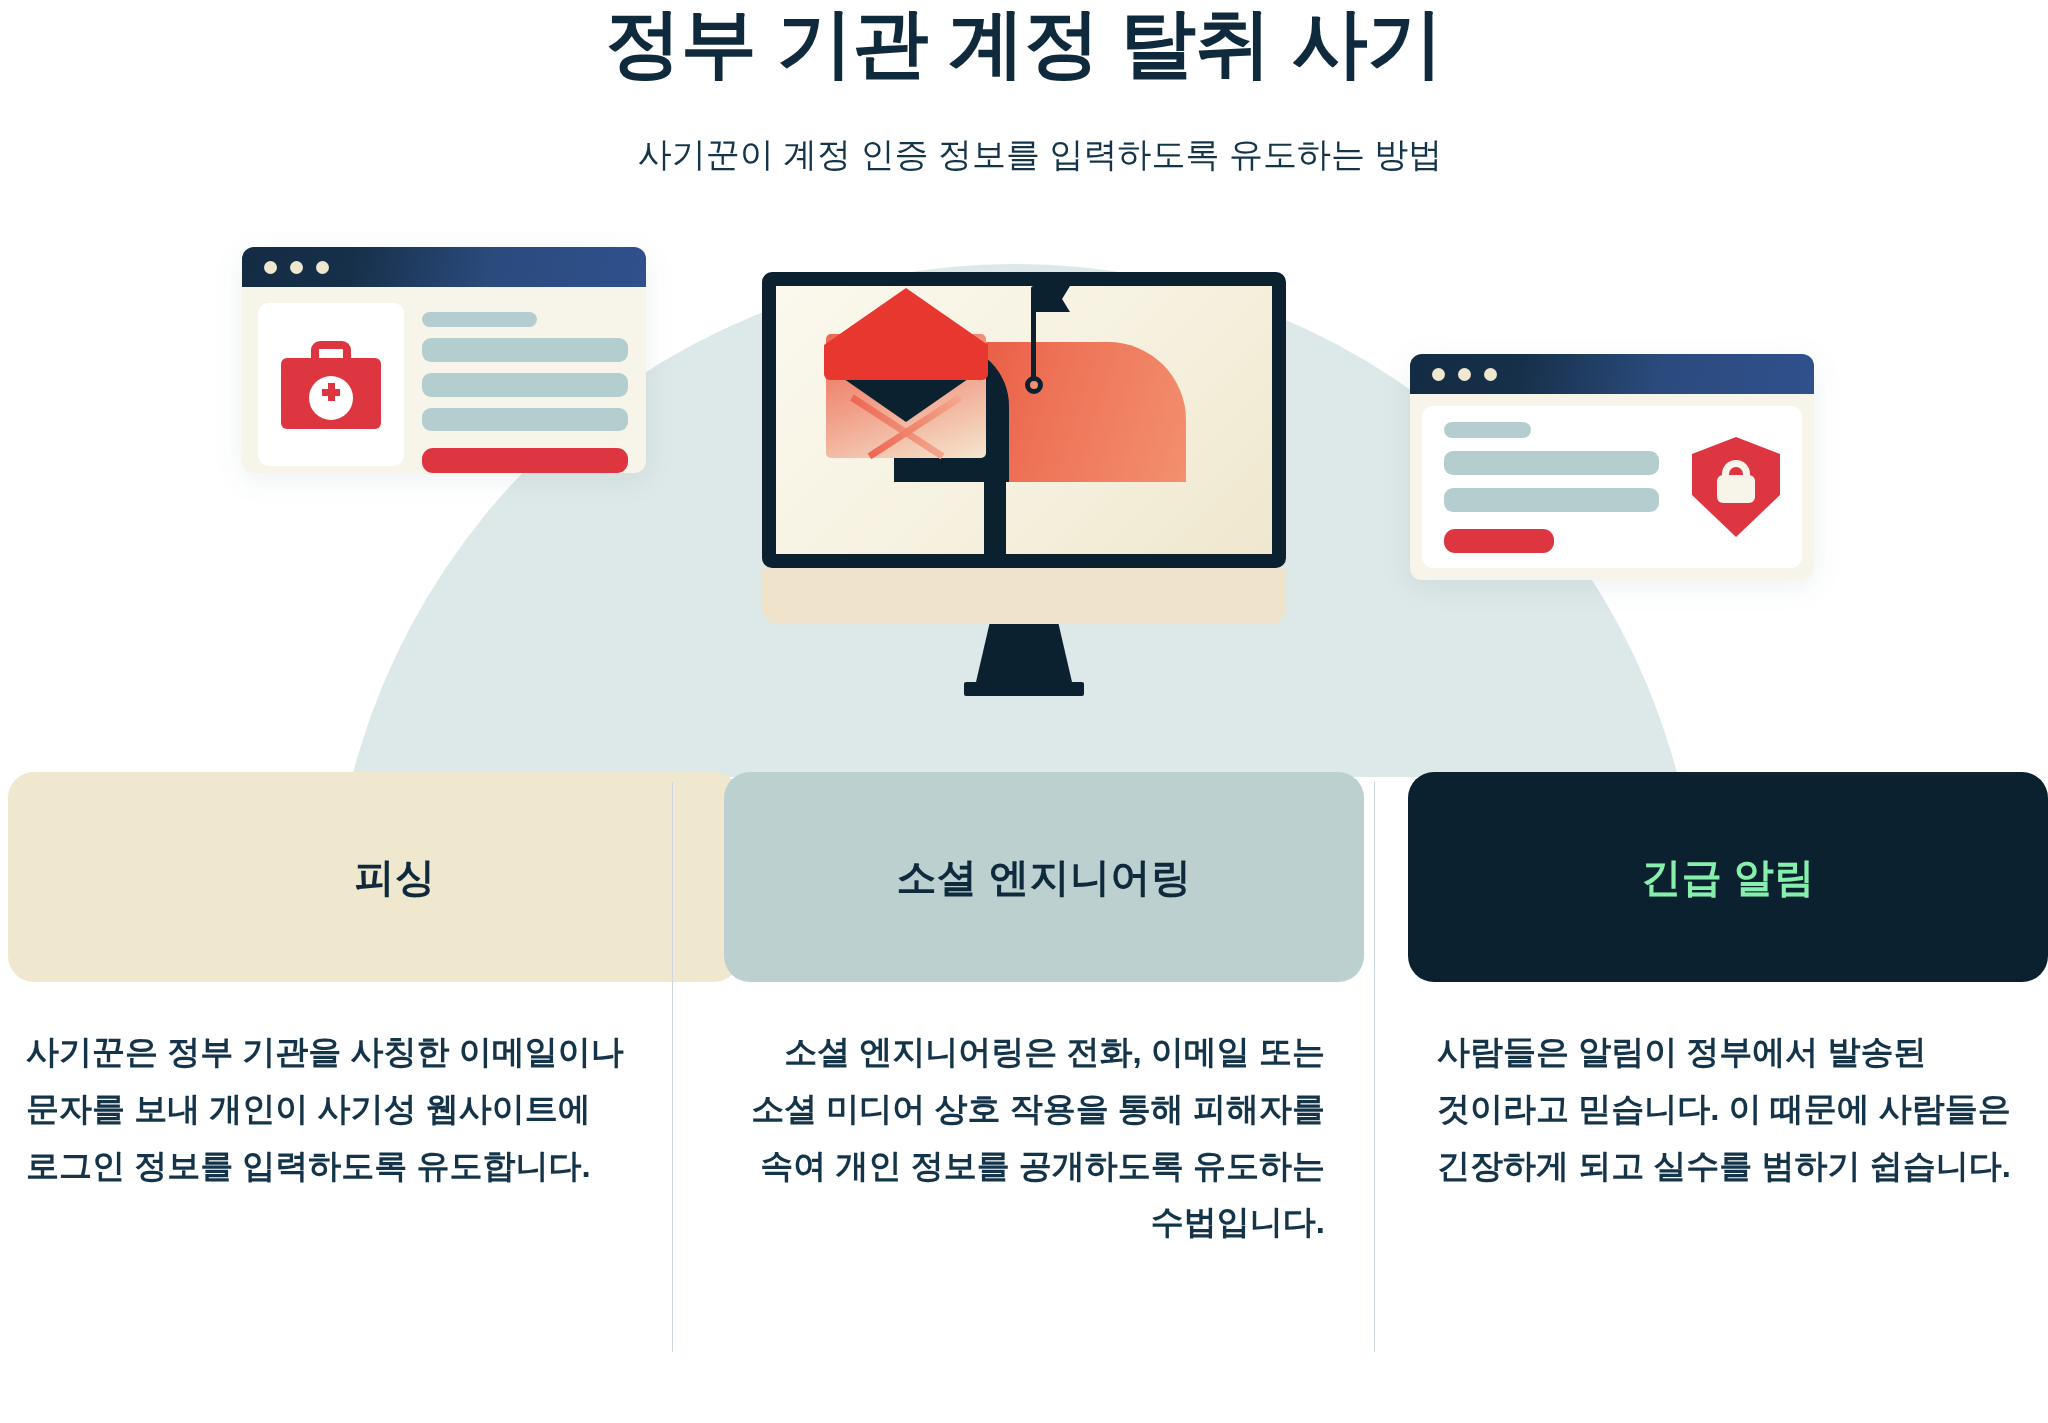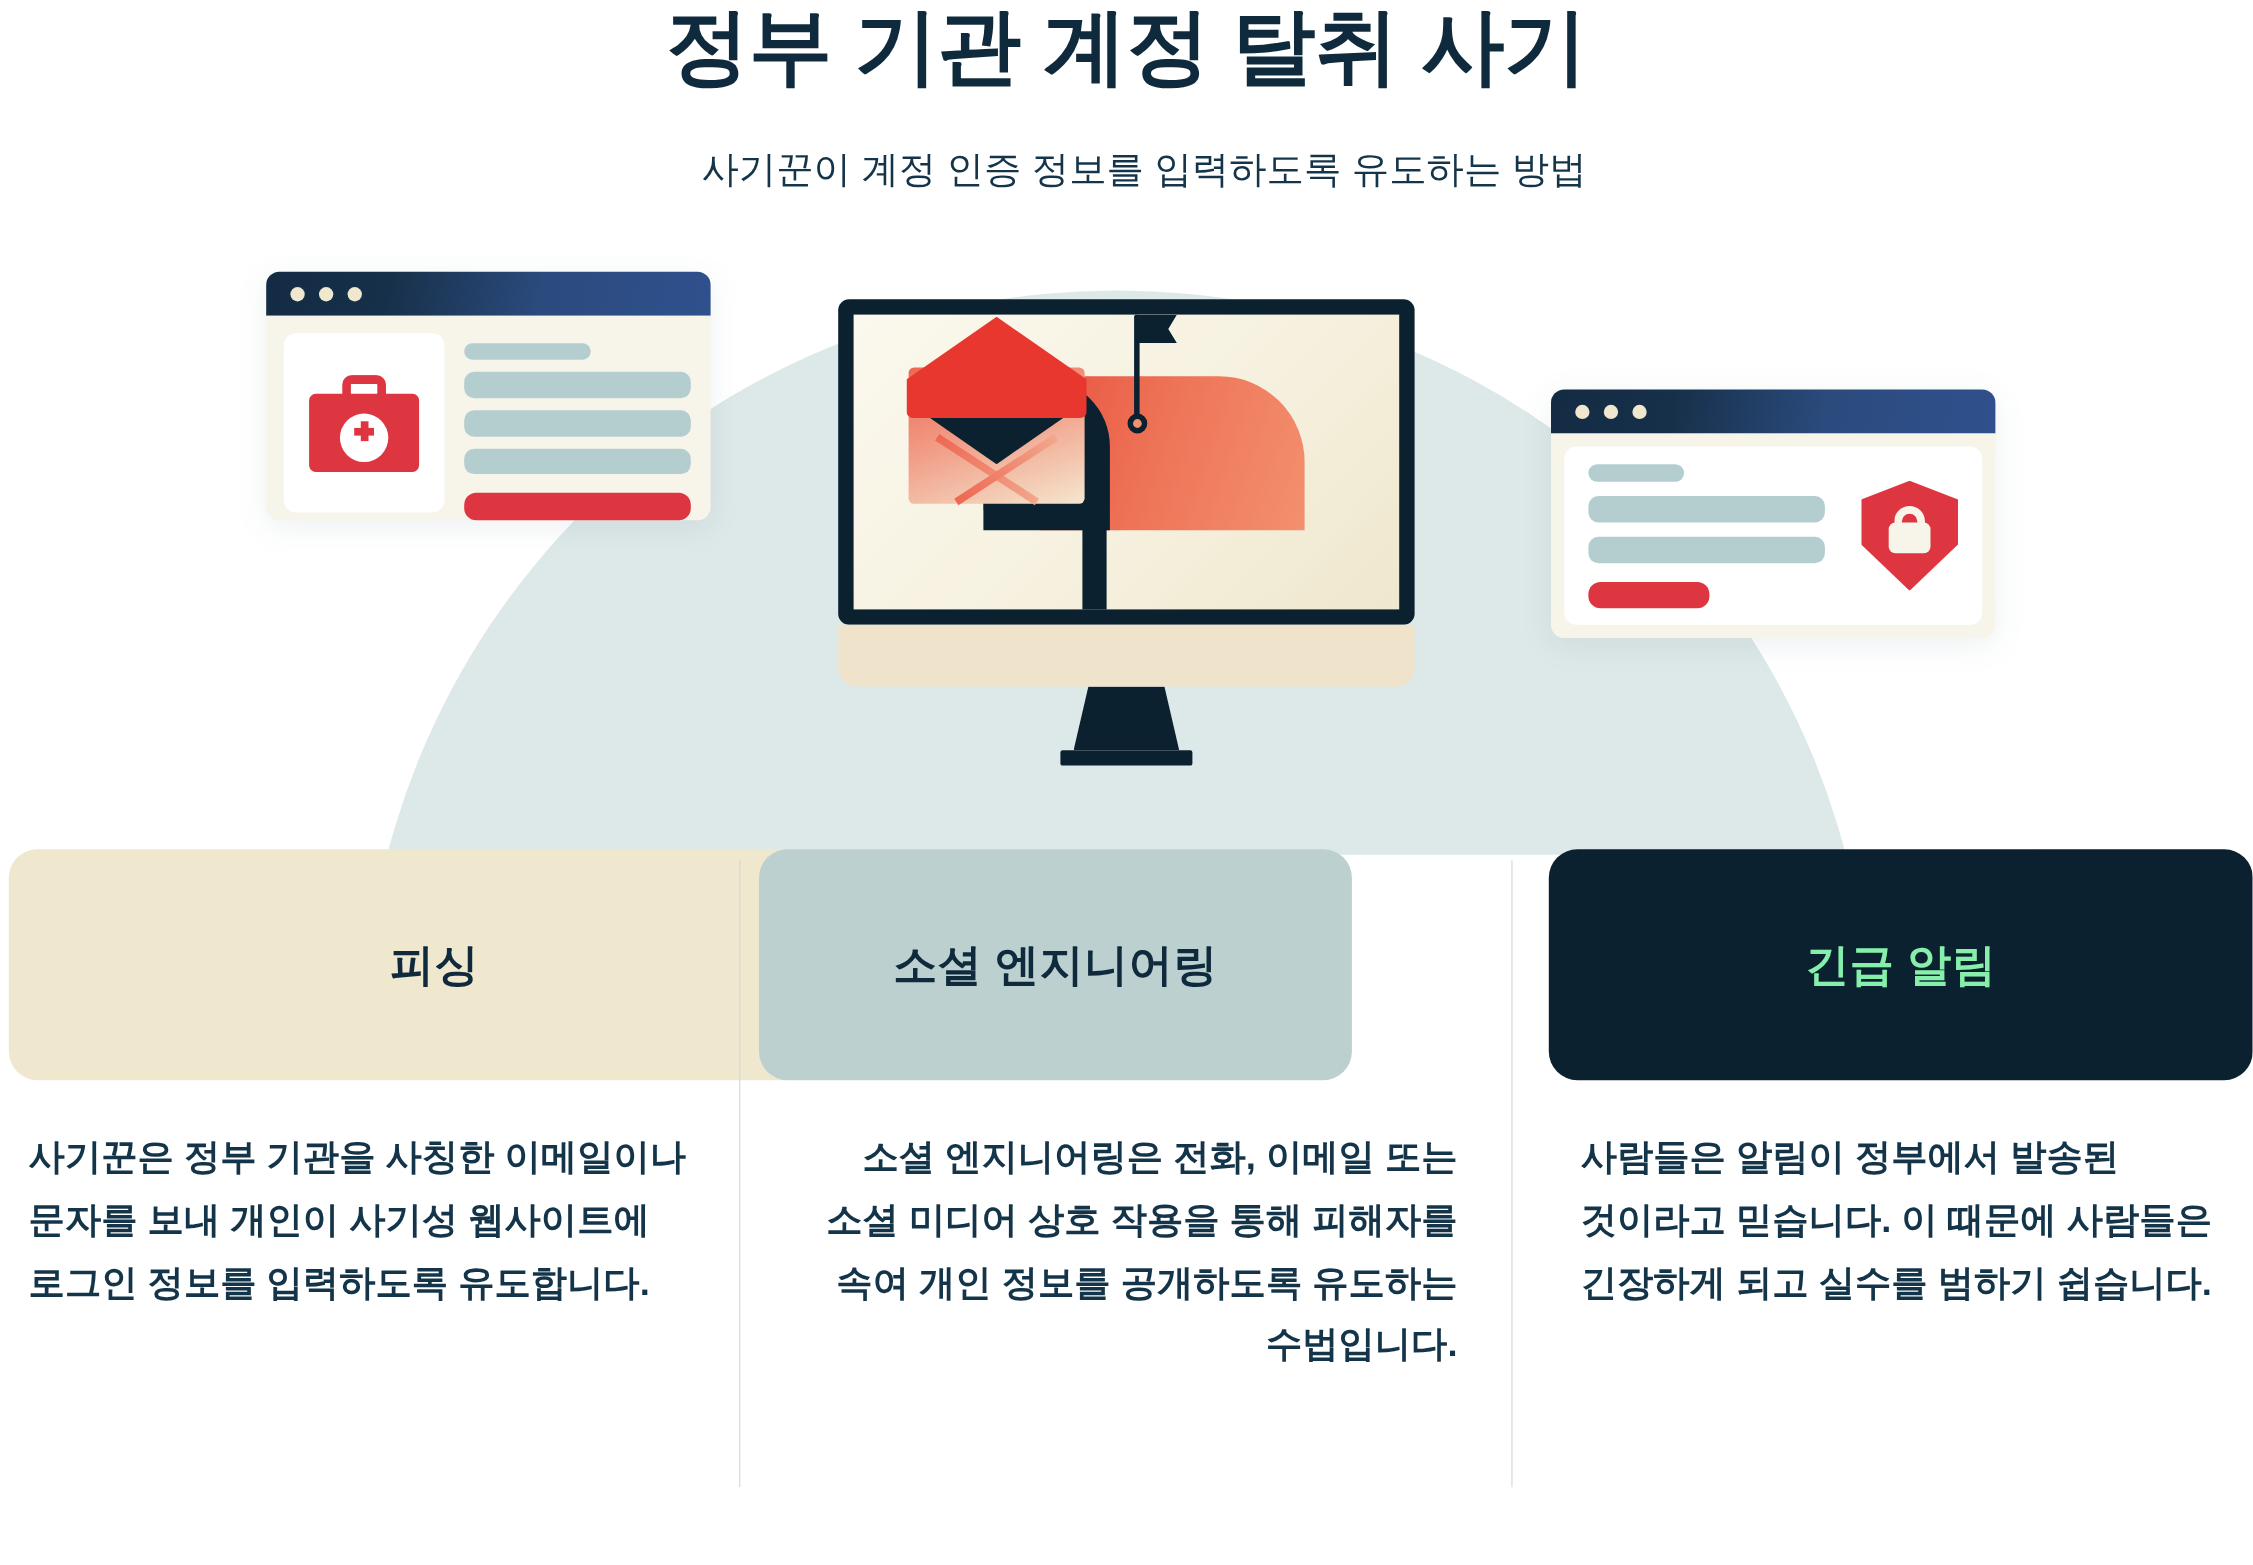--- a/index.html
+++ b/index.html
@@ -198,21 +198,21 @@
   
   .cards { position:absolute; left:0; top:772px; width:2048px; height:210px; }
   .card {
     position:absolute; top:0; height:210px;
     border-radius:26px;
     display:flex; align-items:center; justify-content:center;
   }
   .card span { font-size:40px; font-weight:700; letter-spacing:.5px; }
   #card-0 { left:8px;    width:732px; background:#EFE7CE;padding-left:42px; }
   #card-0 span { color:#0E2A3C; }
-  #card-1 { left:690px;  width:539px; background:#BCD0D0; }
+  #card-1 { left:724px;  width:640px; background:#BCD0D0; }
   #card-1 span { color:#0E2A3C; }
   #card-2 { left:1408px; width:640px; background:#0B2130; }
   #card-2 span { color:#86efac; }
 
   
   .divider { position:absolute; top:782px; width:1px; height:570px; background:#CBD9DC; }
   #div-0 { left:672px; }
   #div-1 { left:1374px; }
 
   

